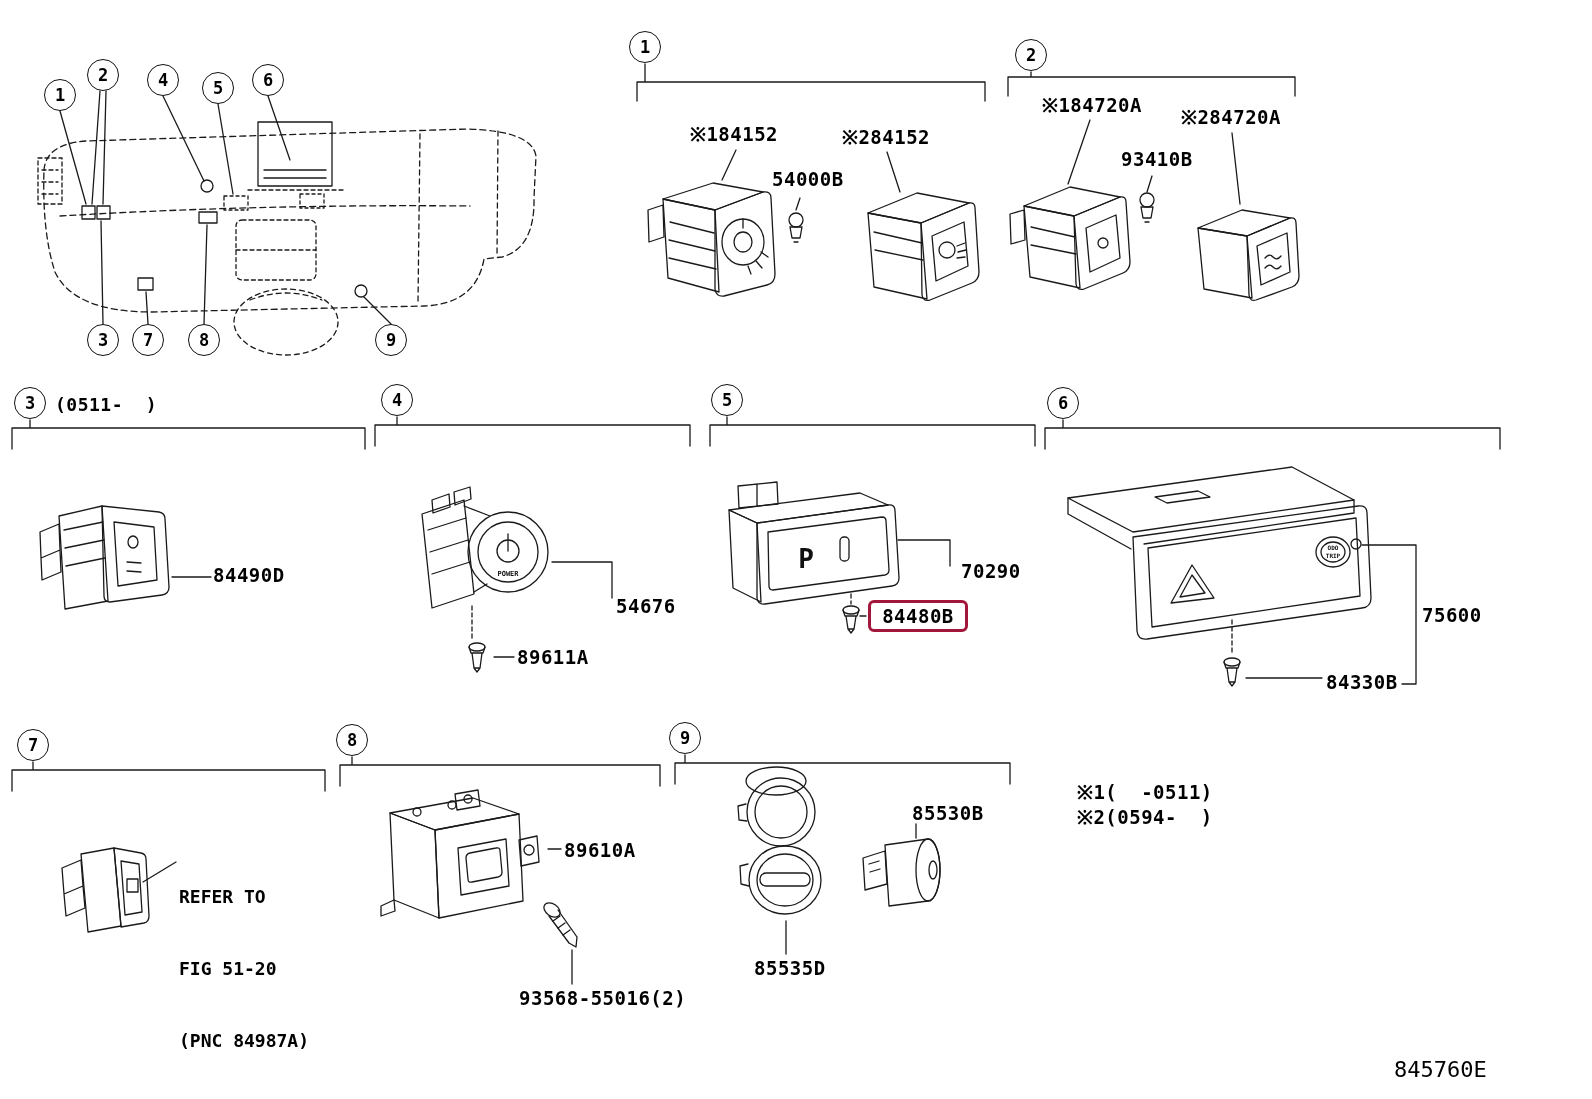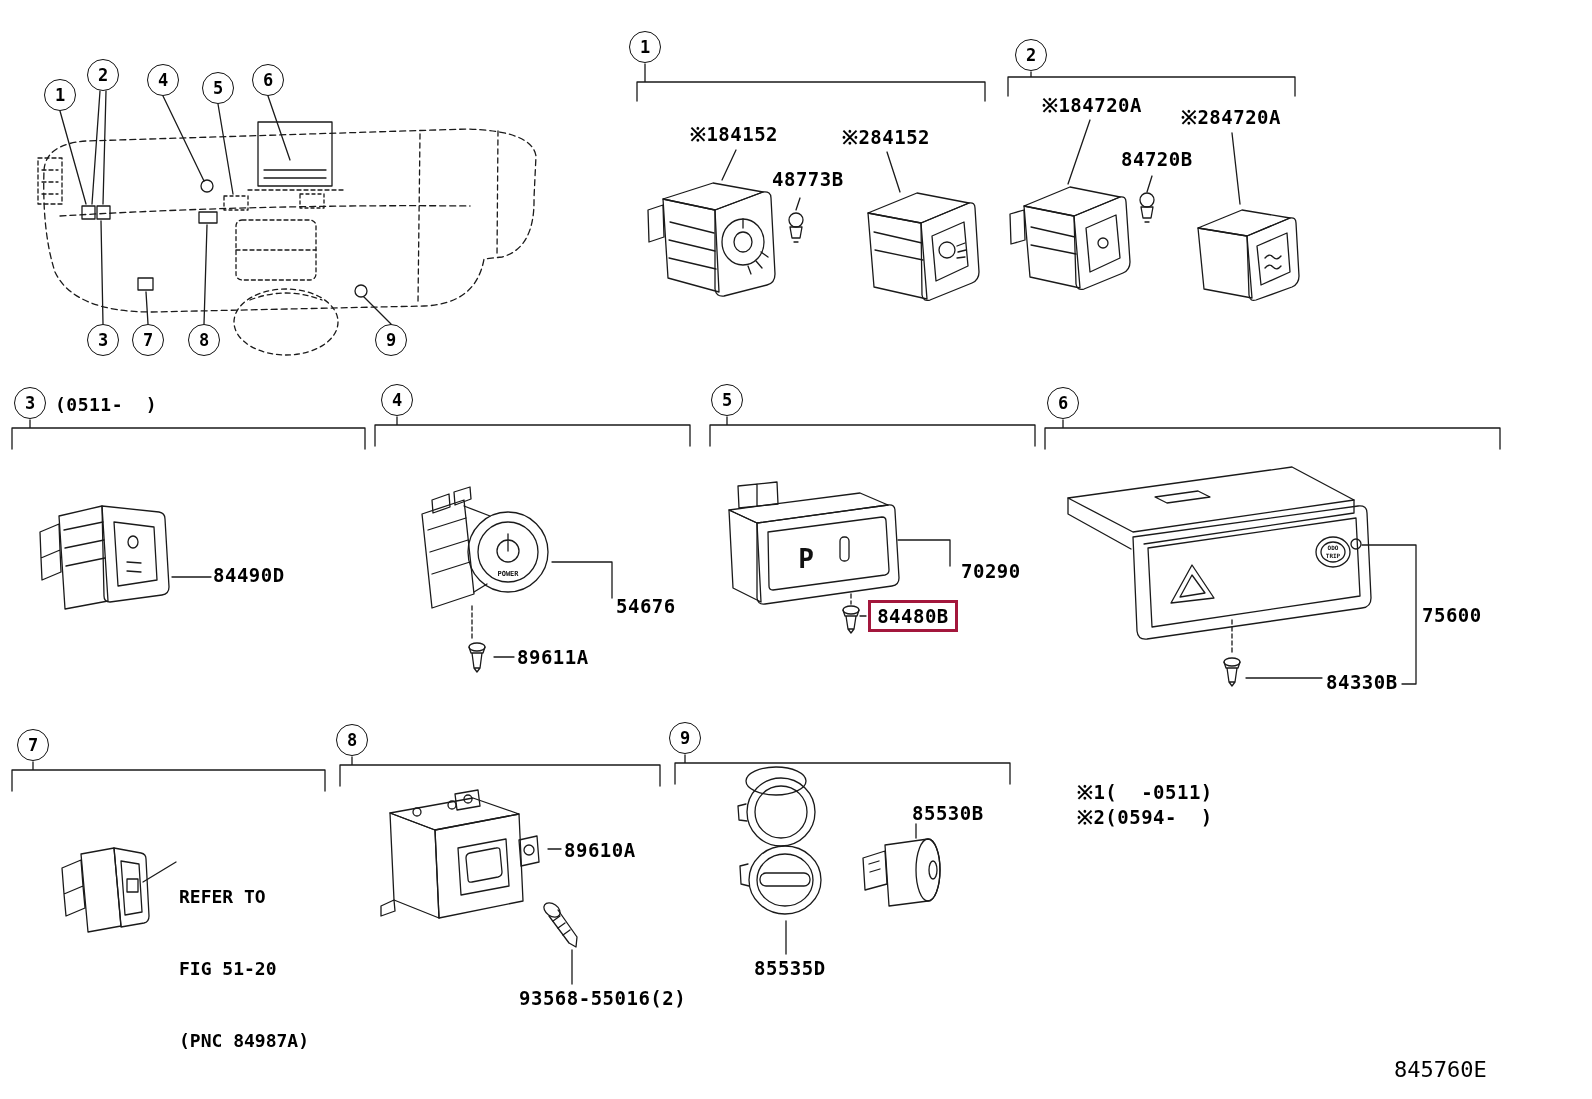--- a/index.html
+++ b/index.html
@@ -297,35 +297,35 @@
       <span>7</span>
     </div>
   <div class="co" style="left:336px;top:724px">
       <span>8</span>
     </div>
   <div class="co" style="left:669px;top:722px">
       <span>9</span>
     </div>
 
   <div class="lbl" style="left:690px;top:121px">※184152</div>
-  <div class="lbl" style="left:772px;top:168px">48773B</div>
+  <div class="lbl" style="left:772px;top:168px">54000B</div>
   <div class="lbl" style="left:842px;top:124px">※284152</div>
 
   <div class="lbl" style="left:1042px;top:92px">※184720A</div>
-  <div class="lbl" style="left:1121px;top:148px">84720B</div>
+  <div class="lbl" style="left:1121px;top:148px">93410B</div>
   <div class="lbl" style="left:1181px;top:104px">※284720A</div>
 
   <div class="lbl sm" style="left:55px;top:394px">(0511-  )</div>
   <div class="lbl" style="left:213px;top:564px">84490D</div>
 
   <div class="lbl" style="left:616px;top:595px">54676</div>
   <div class="lbl" style="left:517px;top:646px">89611A</div>
 
   <div class="lbl" style="left:961px;top:560px">70290</div>
-  <div class="hl" style="left: 868px; top: 600px; width: 90px; height: 32px; border-color: rgb(163, 23, 60);">
+  <div class="hl" style="left: 868px; top: 600px; width: 100px; height: 32px; border-color: rgb(163, 23, 60); border-radius: 6px;">
     <span class="lblin">84480B</span>
   </div>
 
   <div class="lbl" style="left:1422px;top:604px">75600</div>
   <div class="lbl" style="left:1326px;top:671px">84330B</div>
 
   <div class="note" style="left:179px;top:837px">
     <div>REFER TO</div>
     <div>FIG 51-20</div>
     <div>(PNC 84987A)</div>

